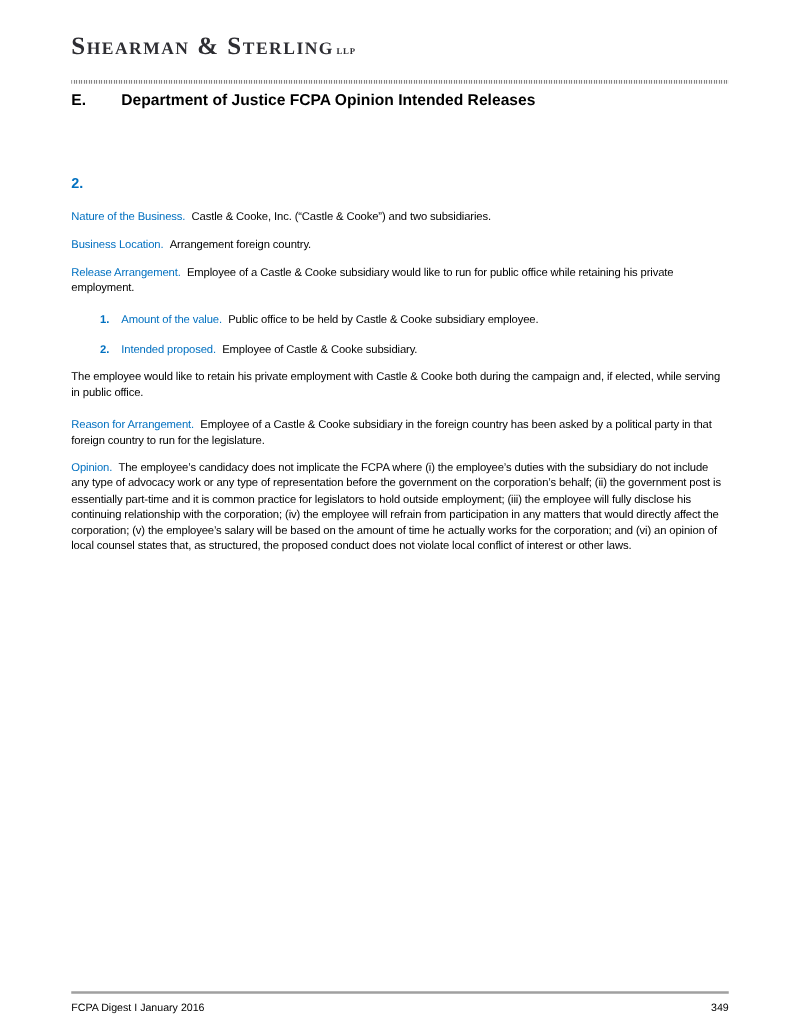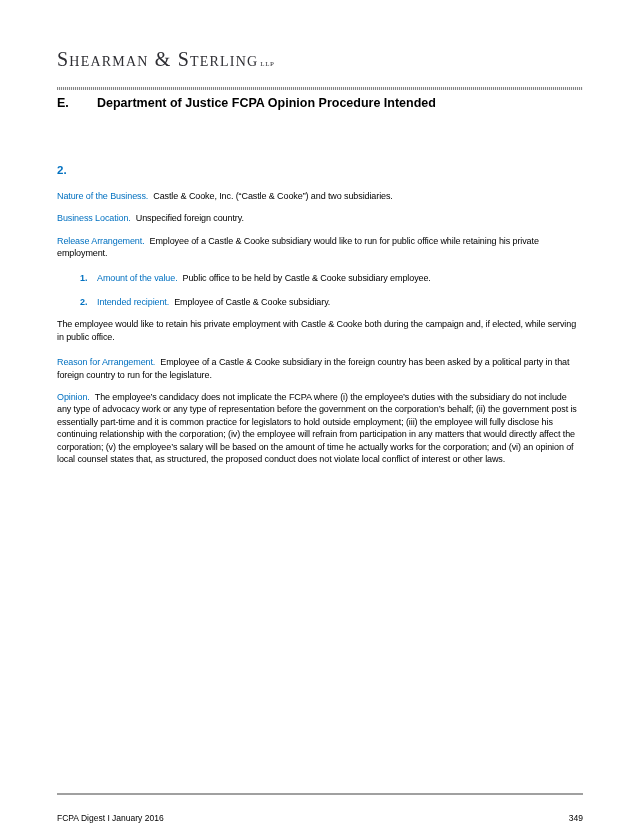--- a/index.html
+++ b/index.html
@@ -14,28 +14,29 @@
     overflow: hidden;
   }
   .content {
     position: absolute;
     left: 57px;
     top: 0;
     width: 526px;
   }
   
   .logo {
-    margin-top: 48px;
+    margin-top: 26px;
     font-family: "Liberation Serif", serif;
     font-variant: small-caps;
     font-size: 20px;
     letter-spacing: 1.2px;
     color: #2e2e33;
     line-height: 22px;
     white-space: nowrap;
+    font-weight: bold;
   }
   .logo .llp {
     font-variant: normal;
     font-size: 7px;
     letter-spacing: 0.6px;
     margin-left: 2px;
     color: #2e2e33;
   }
   .top-rule {
     margin-top: 12px;
@@ -91,21 +92,21 @@
     color: #0070C0;
   }
   .mt13 { margin-top: 13px; }
   
   .footer {
     position: absolute;
     left: 57px;
     top: 793px;
     width: 526px;
     border-top: 2px solid #a0a0a0;
-    padding-top: 18px;
+    padding-top: 6px;
     display: flex;
     justify-content: space-between;
     font-size: 8.5px;
     line-height: 10px;
     color: #000000;
   }
 </style>
 </head>
 <body>
 
@@ -113,47 +114,47 @@
   <div class="content">
 
     <div class="logo">
       <span>Shearman &amp; Sterling</span><span class="llp">LLP</span>
     </div>
 
     <div class="top-rule"></div>
 
     <div class="sec-heading">
       <span class="sec-num">E.</span>
-      <span>Department of Justice FCPA Opinion Procedure Intended</span>
+      <span>Department of Justice FCPA Opinion Intended Releases</span>
     </div>
 
     <div class="release-heading">
       <span class="sec-num">2.</span>
     </div>
 
     <p class="para mt13">
       <span class="lbl">Nature of the Business.</span><span>Castle &amp; Cooke, Inc. (“Castle &amp; Cooke”) and two subsidiaries.</span>
     </p>
 
     <p class="para">
-      <span class="lbl">Business Location.</span><span>Unspecified foreign country.</span>
+      <span class="lbl">Business Location.</span><span>Arrangement foreign country.</span>
     </p>
 
     <p class="para">
       <span class="lbl">Release Arrangement.</span><span>Employee of a Castle &amp; Cooke subsidiary would like to run for public office while retaining his private employment.</span>
     </p>
 
     <div class="num-item">
       <span class="li-num">1.</span>
       <p><span class="lbl">Amount of the value.</span><span>Public office to be held by Castle &amp; Cooke subsidiary employee.</span></p>
     </div>
 
     <div class="num-item">
       <span class="li-num">2.</span>
-      <p><span class="lbl">Intended recipient.</span><span>Employee of Castle &amp; Cooke subsidiary.</span></p>
+      <p><span class="lbl">Intended proposed.</span><span>Employee of Castle &amp; Cooke subsidiary.</span></p>
     </div>
 
     <p class="para">
       <span>The employee would like to retain his private employment with Castle &amp; Cooke both during the campaign and, if elected, while serving in public office.</span>
     </p>
 
     <p class="para mt13">
       <span class="lbl">Reason for Arrangement.</span><span>Employee of a Castle &amp; Cooke subsidiary in the foreign country has been asked by a political party in that foreign country to run for the legislature.</span>
     </p>
 

